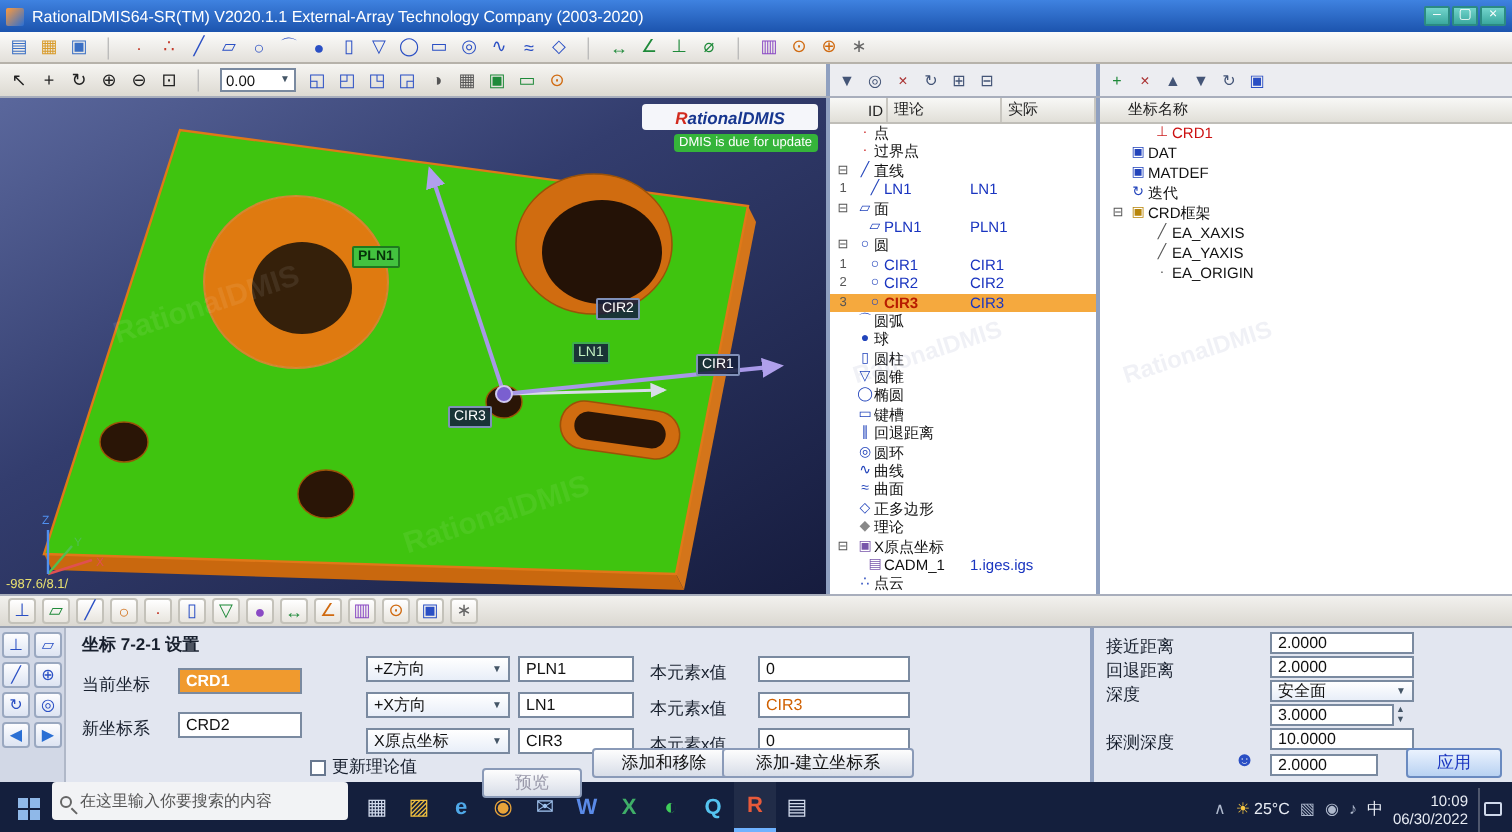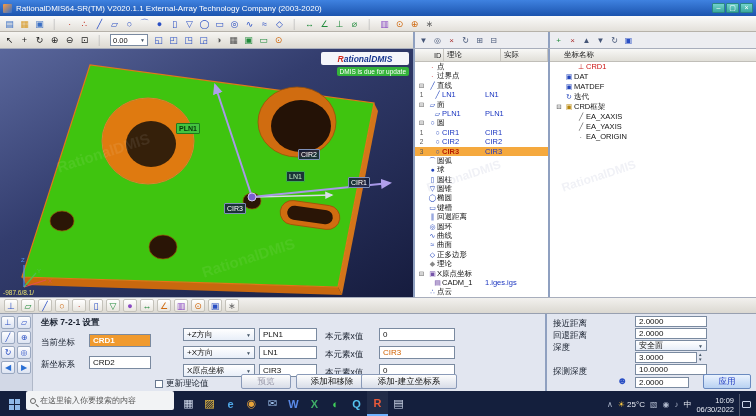--- a/index.html
+++ b/index.html
@@ -78,21 +78,21 @@
   .bmain { width:512px; position:relative; font-size:8.5px; }
   .bright { flex:1; border-left:2px solid #8fa0c0; position:relative; font-size:8.5px; }
   .abs { position:absolute; }
   .flabel { color:#18202e; white-space:nowrap; }
   .inp { border:1px solid #7a8aa0; background:#fff; height:13px; font-size:8px; display:flex; align-items:center; padding:0 3px; overflow:hidden; }
   .inp.hot { background:#f09a2e; color:#fff; font-weight:bold; }
   .inp.orange-text { color:#d06000; }
   .dd { border:1px solid #7a8aa0; background:linear-gradient(#fff,#e8eef8); height:13px; font-size:8px; display:flex; align-items:center; justify-content:space-between; padding:0 3px; }
   .dd .car { font-size:5px; color:#456; }
   .btn { border:1px solid #8a9ab8; background:linear-gradient(#fdfdfd,#d8dde8); height:15px; font-size:8.5px; display:flex; align-items:center; justify-content:center; border-radius:2px; padding:0 4px; white-space:nowrap; }
-  .btn.disabled { color:#99a; }
+  .btn.disabled { color:#99a;margin-top:10px; }
   .btn.blue { background:linear-gradient(#eaf2fe,#b9d2f2); border-color:#6a8ac0; }
   .chk { width:8px; height:8px; border:1px solid #68788f; background:#fff; display:inline-block; margin-right:3px; flex:none; }
   .spin { display:inline-flex; flex-direction:column; justify-content:center; font-size:4.5px; line-height:4.5px; color:#456; margin-left:1px; }
   .oper { font-size:10px; color:#2a4fc4; }
 
   
   .taskbar { height:27px; background:#141f3d; display:flex; color:#e8ecf4; padding:0 2px; font-size:8px; }
   .start { width:24px; height:100%; display:flex; align-items:center; justify-content:center; }
   .winlogo { display:grid; grid-template-columns:5px 5px; grid-template-rows:5px 5px; gap:1px; }
   .winlogo span { background:#8fb8e8; }

